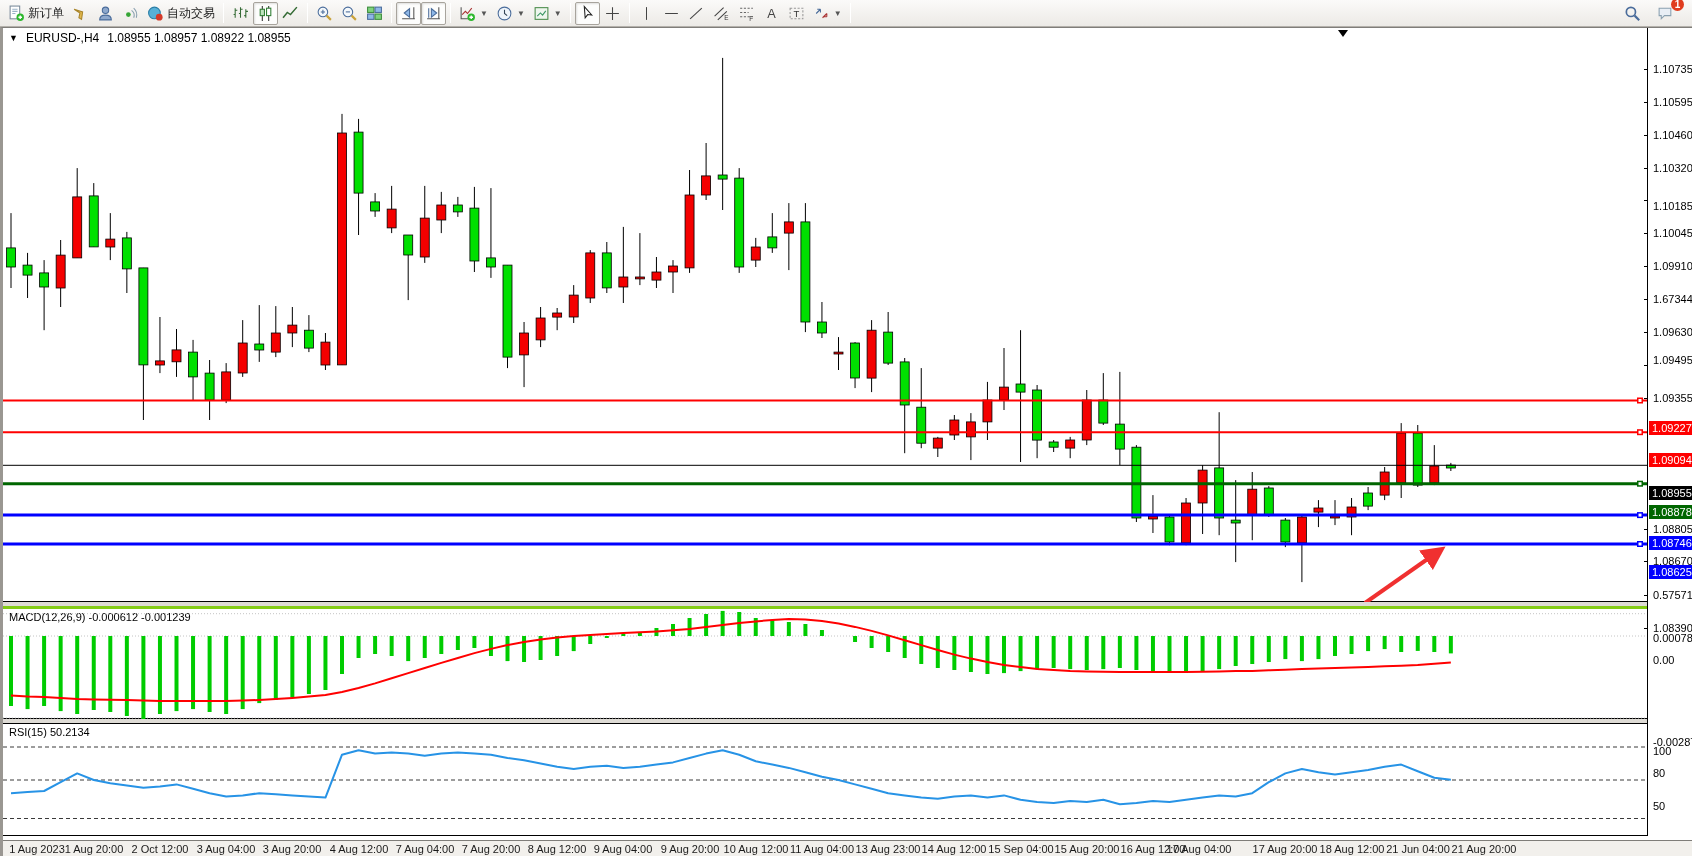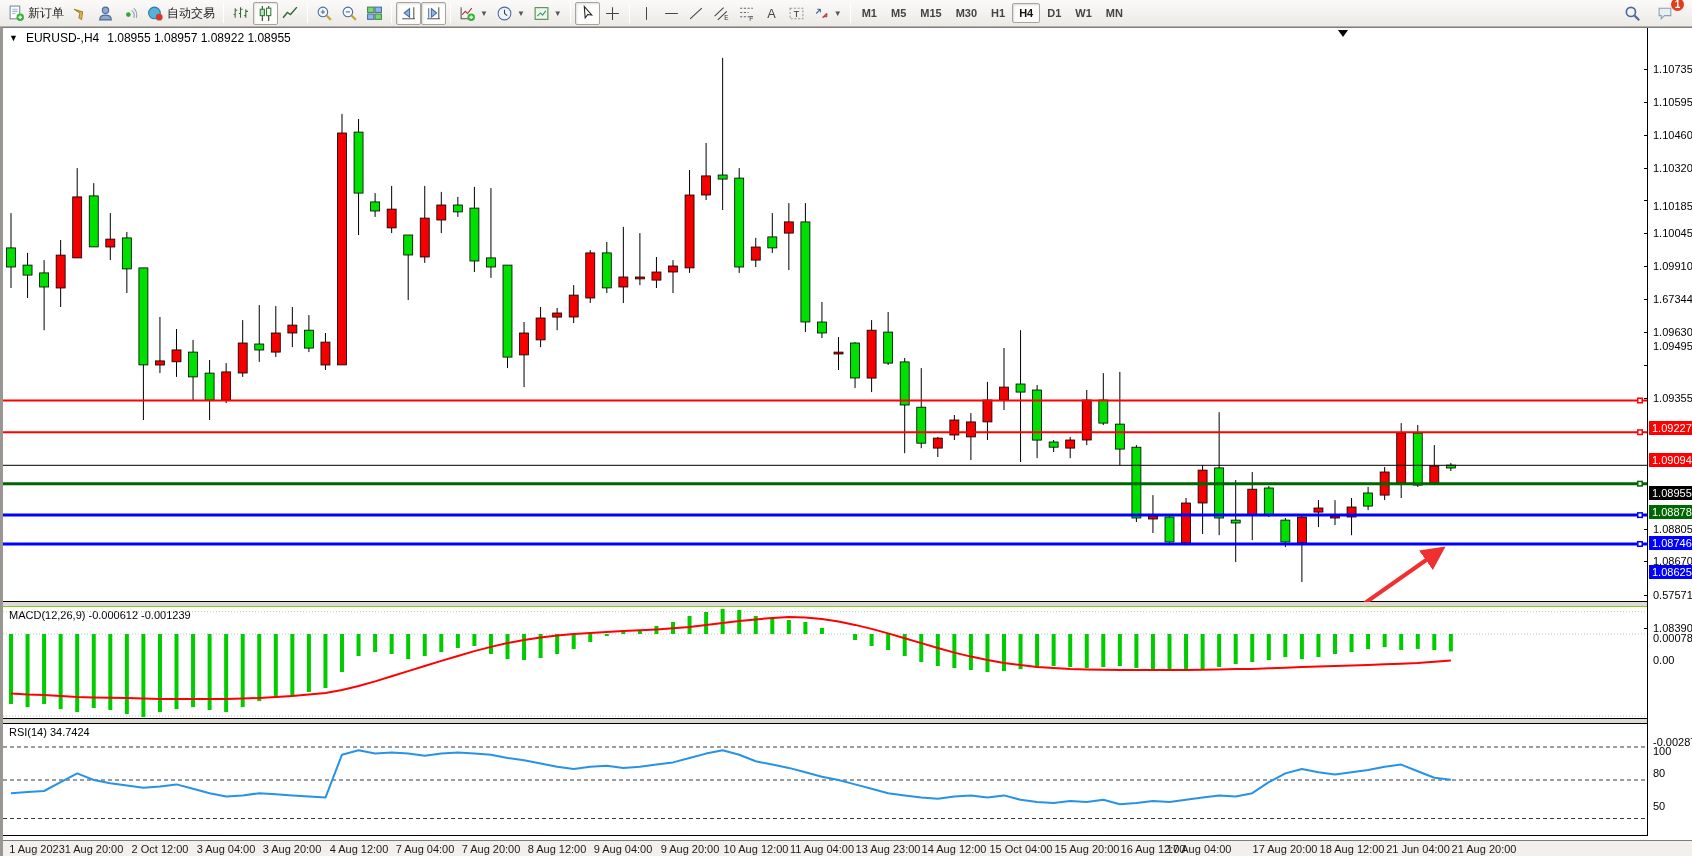--- a/index.html
+++ b/index.html
@@ -22,21 +22,21 @@
   .tf-btn.active { background:#fdfdfc; border:1px solid #a8a49d; box-shadow:inset 1px 1px 2px rgba(0,0,0,.15); color:#111; }
   #tb-right { margin-left:auto; display:flex; align-items:center; gap:8px; padding-right:10px; }
   #chat-badge { position:absolute; top:-5px; right:-7px; background:#e03c1e; color:#fff;
     font-size:10px; font-weight:bold; border-radius:50%; width:13px; height:13px;
     display:flex; align-items:center; justify-content:center; }
   
   #chartwin { position:absolute; left:0; top:27px; width:1692px; height:829px;
     background:#fff; border-left:3px solid #9a9792; border-top:1px solid #7f7d79; }
   .pane { position:absolute; left:0; background:#fff; border-bottom:1px solid #000; }
   #pane-main { top:0; height:574px; width:1644px; }
-  #pane-macd { top:578px; height:113px; width:1644px; border-top:1px solid #84cc16; }
+  #pane-macd { top:578px; height:113px; width:1644px; border-top:3px solid #84cc16; }
   #pane-rsi  { top:695px; height:113px; width:1644px; border-top:1px solid #000; }
   .splitter { position:absolute; left:0; width:1692px; height:4px; background:#dedbd5; }
   #split1 { top:574px; } #split2 { top:691px; }
   #axis-col { position:absolute; left:1644px; top:0; width:45px; height:808px;
     background:#fff; border-left:1px solid #000; }
   .tick-label { position:absolute; left:5px; font-size:11px; color:#000; white-space:nowrap; }
   .tick-mark { position:absolute; left:-4px; width:4px; height:1px; background:#000; }
   .price-tag { position:absolute; left:1px; height:14px; line-height:14px; padding:0 3px;
     font-size:11px; color:#fff; white-space:nowrap; }
   #title-row { position:absolute; left:6px; top:3px; font-size:12px; color:#000; display:flex; gap:8px; align-items:center;}
@@ -227,31 +227,20 @@
       </div>
       <div class="tb-btn">
         <svg viewBox="0 0 16 16">
           <path d="M3 8l4-4M7 4v3M7 4H4" stroke="#4a6c9b" fill="none"></path>
           <path d="M13 8l-4 4m4-1v-3m0 3h-3" stroke="#a33" fill="none"></path>
         </svg>
         <span class="tb-dd">▼</span>
       </div>
     </div>
     <div class="tb-sep"></div>
-    <div class="tb-group">
-      <div class="tf-btn">M1</div>
-      <div class="tf-btn">M5</div>
-      <div class="tf-btn">M15</div>
-      <div class="tf-btn">M30</div>
-      <div class="tf-btn">H1</div>
-      <div class="tf-btn active">H4</div>
-      <div class="tf-btn">D1</div>
-      <div class="tf-btn">W1</div>
-      <div class="tf-btn">MN</div>
-    </div>
     <div id="tb-right">
       <div class="tb-btn" style="position: relative;">
         <svg viewBox="0 0 16 16">
           <circle cx="6.5" cy="6.5" r="4.3" fill="none" stroke="#4a6c9b" stroke-width="1.6"></circle>
           <path d="M10 10l4.3 4.3" stroke="#4a6c9b" stroke-width="2"></path>
         </svg>
       </div>
       <div class="tb-btn" style="position: relative;">
         <svg viewBox="0 0 16 16">
           <path d="M2 3h11v7H7l-3 3v-3H2z" fill="#e8eef5" stroke="#8aa0b0"></path>
@@ -563,21 +552,21 @@
         <line x1="1381.65" y1="27" x2="1381.65" y2="40.1" stroke="#00cc00" stroke-width="4"></line>
         <line x1="1398.2" y1="27" x2="1398.2" y2="43.0" stroke="#00cc00" stroke-width="4"></line>
         <line x1="1414.75" y1="27" x2="1414.75" y2="41.9" stroke="#00cc00" stroke-width="4"></line>
         <line x1="1431.3" y1="27" x2="1431.3" y2="43.0" stroke="#00cc00" stroke-width="4"></line>
         <line x1="1447.8500000000001" y1="27" x2="1447.8500000000001" y2="44.4" stroke="#00cc00" stroke-width="4"></line>
         <polyline fill="none" stroke="#ff0000" stroke-width="2" points="8,86.4 24.55,87.6 41.1,88.1 57.650000000000006,89.0 74.2,89.9 90.75,90.4 107.30000000000001,90.7 123.85000000000001,91.0 140.4,91.6 156.95000000000002,91.9 173.5,91.9 190.05,92.1 206.60000000000002,92.1 223.15,91.9 239.70000000000002,91.6 256.25,91.0 272.8,90.1 289.35,89.0 305.90000000000003,87.6 322.45,85.9 339,83.0 355.55,79.0 372.1,74.4 388.65000000000003,69.3 405.20000000000005,64.1 421.75,59.0 438.3,53.9 454.85,49.0 471.40000000000003,44.1 487.95000000000005,39.9 504.5,36.1 521.0500000000001,33.0 537.6,30.4 554.15,28.4 570.7,27.0 587.25,25.9 603.8000000000001,25.0 620.35,24.1 636.9,23.3 653.45,22.4 670,21.3 686.5500000000001,19.9 703.1,18.1 719.65,16.1 736.2,14.1 752.75,12.4 769.3000000000001,11.0 785.85,10.1 802.4000000000001,10.4 818.95,11.9 835.5,14.4 852.0500000000001,17.9 868.6,21.9 885.1500000000001,26.4 901.7,31.3 918.25,36.1 934.8000000000001,41.0 951.35,45.6 967.9000000000001,49.6 984.45,53.0 1001,55.9 1017.5500000000001,58.1 1034.1000000000001,59.9 1050.65,61.0 1067.2,61.9 1083.75,62.4 1100.3,62.7 1116.8500000000001,63.0 1133.4,63.0 1149.95,63.0 1166.5,63.0 1183.05,63.0 1199.6000000000001,62.7 1216.15,62.4 1232.7,62.1 1249.25,61.9 1265.8,61.3 1282.3500000000001,60.7 1298.9,60.1 1315.45,59.6 1332,59.0 1348.55,58.4 1365.1000000000001,57.9 1381.65,57.3 1398.2,56.7 1414.75,55.9 1431.3,54.7 1447.8500000000001,53.6"></polyline>
       </svg>
   </div>
   <div id="split2" class="splitter"></div>
   <div id="pane-rsi" class="pane">
-    <div class="pane-label">RSI(14) 34.7424</div>
+    <div class="pane-label">RSI(15) 50.2134</div>
     <svg class="layer" id="svg-rsi" width="1644" height="113">
         <line x1="0" y1="23.0" x2="1644" y2="23.0" stroke="#3a3a3a" stroke-width="1" stroke-dasharray="4,3"></line>
         <line x1="0" y1="56.0" x2="1644" y2="56.0" stroke="#3a3a3a" stroke-width="1" stroke-dasharray="4,3"></line>
         <line x1="0" y1="94.5" x2="1644" y2="94.5" stroke="#3a3a3a" stroke-width="1" stroke-dasharray="4,3"></line>
         <polyline fill="none" stroke="#2793e6" stroke-width="2" stroke-linejoin="round" points="8,69.2 24.55,68.1 41.1,67.0 57.650000000000006,58.2 74.2,49.4 90.75,56.0 107.30000000000001,59.3 123.85000000000001,61.5 140.4,63.7 156.95000000000002,62.6 173.5,60.4 190.05,64.8 206.60000000000002,69.2 223.15,72.5 239.70000000000002,71.4 256.25,69.2 272.8,70.3 289.35,71.4 305.90000000000003,72.5 322.45,73.6 339,30.7 355.55,26.3 372.1,29.6 388.65000000000003,28.5 405.20000000000005,29.6 421.75,31.8 438.3,29.6 454.85,28.5 471.40000000000003,29.6 487.95000000000005,30.7 504.5,34.0 521.0500000000001,36.2 537.6,39.5 554.15,42.8 570.7,45.0 587.25,42.8 603.8000000000001,41.7 620.35,43.9 636.9,42.8 653.45,40.6 670,38.4 686.5500000000001,34.0 703.1,29.6 719.65,26.3 736.2,30.7 752.75,37.3 769.3000000000001,40.6 785.85,43.9 802.4000000000001,48.3 818.95,52.7 835.5,56.0 852.0500000000001,60.4 868.6,64.8 885.1500000000001,69.2 901.7,71.4 918.25,73.6 934.8000000000001,74.7 951.35,72.5 967.9000000000001,71.4 984.45,73.6 1001,71.4 1017.5500000000001,75.8 1034.1000000000001,78.0 1050.65,79.1 1067.2,76.9 1083.75,78.0 1100.3,75.8 1116.8500000000001,80.2 1133.4,79.1 1149.95,76.9 1166.5,78.0 1183.05,75.8 1199.6000000000001,73.6 1216.15,71.4 1232.7,72.5 1249.25,69.2 1265.8,58.2 1282.3500000000001,49.4 1298.9,45.0 1315.45,48.3 1332,50.5 1348.55,48.3 1365.1000000000001,46.1 1381.65,42.8 1398.2,40.6 1414.75,47.2 1431.3,53.8 1447.8500000000001,55.8"></polyline>
       </svg>
   </div>
   <div id="axis-col">
       <div class="tick-mark" style="top:41px"></div>
       <div class="tick-label" style="top:35px">1.10735</div>
@@ -591,21 +580,21 @@
       <div class="tick-label" style="top:172px">1.10185</div>
       <div class="tick-mark" style="top:205px"></div>
       <div class="tick-label" style="top:199px">1.10045</div>
       <div class="tick-mark" style="top:238px"></div>
       <div class="tick-label" style="top:232px">1.09910</div>
       <div class="tick-mark" style="top:271px"></div>
       <div class="tick-label" style="top:265px">1.67344</div>
       <div class="tick-mark" style="top:304px"></div>
       <div class="tick-label" style="top:298px">1.09630</div>
       <div class="tick-mark" style="top:337px"></div>
-      <div class="tick-label" style="top:312px">1.09495</div>
+      <div class="tick-label" style="top:326px">1.09495</div>
       <div class="tick-mark" style="top:370px"></div>
       <div class="tick-label" style="top:364px">1.09355</div>
       <div class="tick-mark" style="top:501px"></div>
       <div class="tick-label" style="top:495px">1.08805</div>
       <div class="tick-mark" style="top:533px"></div>
       <div class="tick-label" style="top:527px">1.08670</div>
       <div class="tick-mark" style="top:567px"></div>
       <div class="tick-label" style="top:561px">0.57571</div>
       <div class="tick-mark" style="top:600px"></div>
       <div class="tick-label" style="top:594px">1.08390</div>
@@ -633,21 +622,21 @@
       <div class="time-label" style="left:356px">4 Aug 12:00</div>
       <div class="time-label" style="left:422px">7 Aug 04:00</div>
       <div class="time-label" style="left:488px">7 Aug 20:00</div>
       <div class="time-label" style="left:554px">8 Aug 12:00</div>
       <div class="time-label" style="left:620px">9 Aug 04:00</div>
       <div class="time-label" style="left:687px">9 Aug 20:00</div>
       <div class="time-label" style="left:753px">10 Aug 12:00</div>
       <div class="time-label" style="left:819px">11 Aug 04:00</div>
       <div class="time-label" style="left:885px">13 Aug 23:00</div>
       <div class="time-label" style="left:951px">14 Aug 12:00</div>
-      <div class="time-label" style="left:1018px">15 Oct 04:00</div>
+      <div class="time-label" style="left:1018px">15 Sep 04:00</div>
       <div class="time-label" style="left:1084px">15 Aug 20:00</div>
       <div class="time-label" style="left:1150px">16 Aug 12:00</div>
       <div class="time-label" style="left:1196px">17 Aug 04:00</div>
       <div class="time-label" style="left:1282px">17 Aug 20:00</div>
       <div class="time-label" style="left:1349px">18 Aug 12:00</div>
       <div class="time-label" style="left:1415px">21 Jun 04:00</div>
       <div class="time-label" style="left:1481px">21 Aug 20:00</div>
     </div>
 </div>
 

